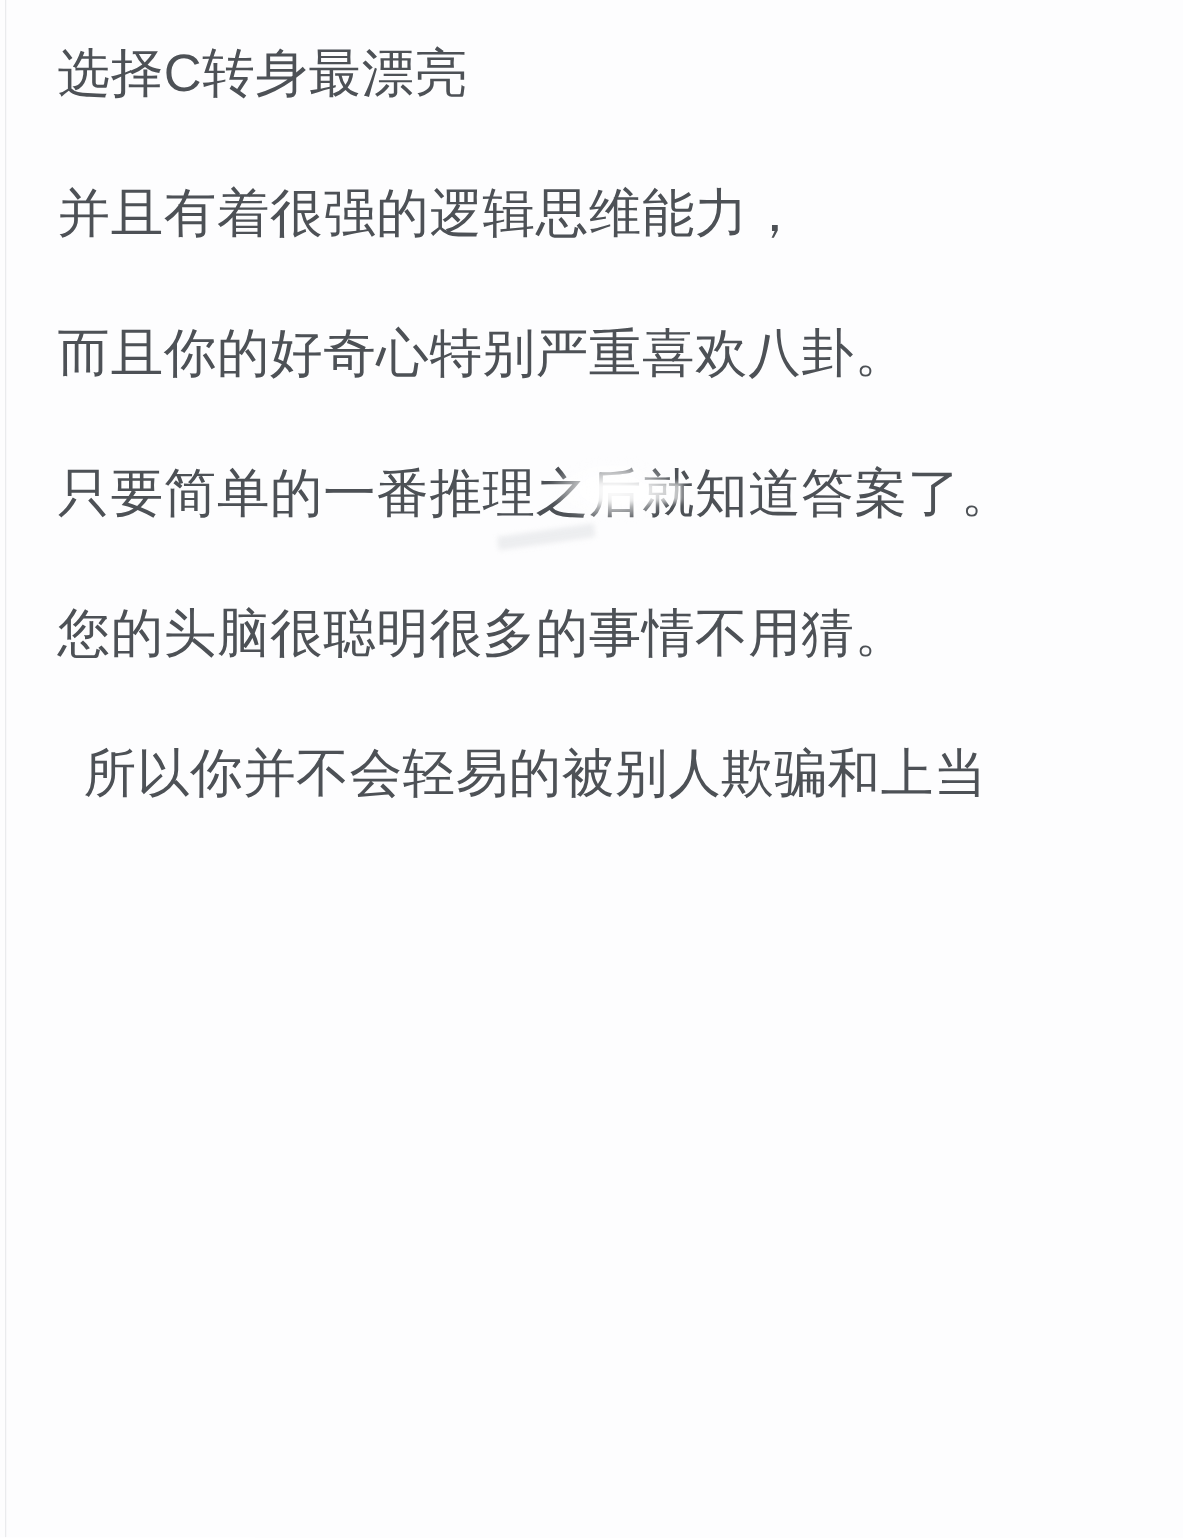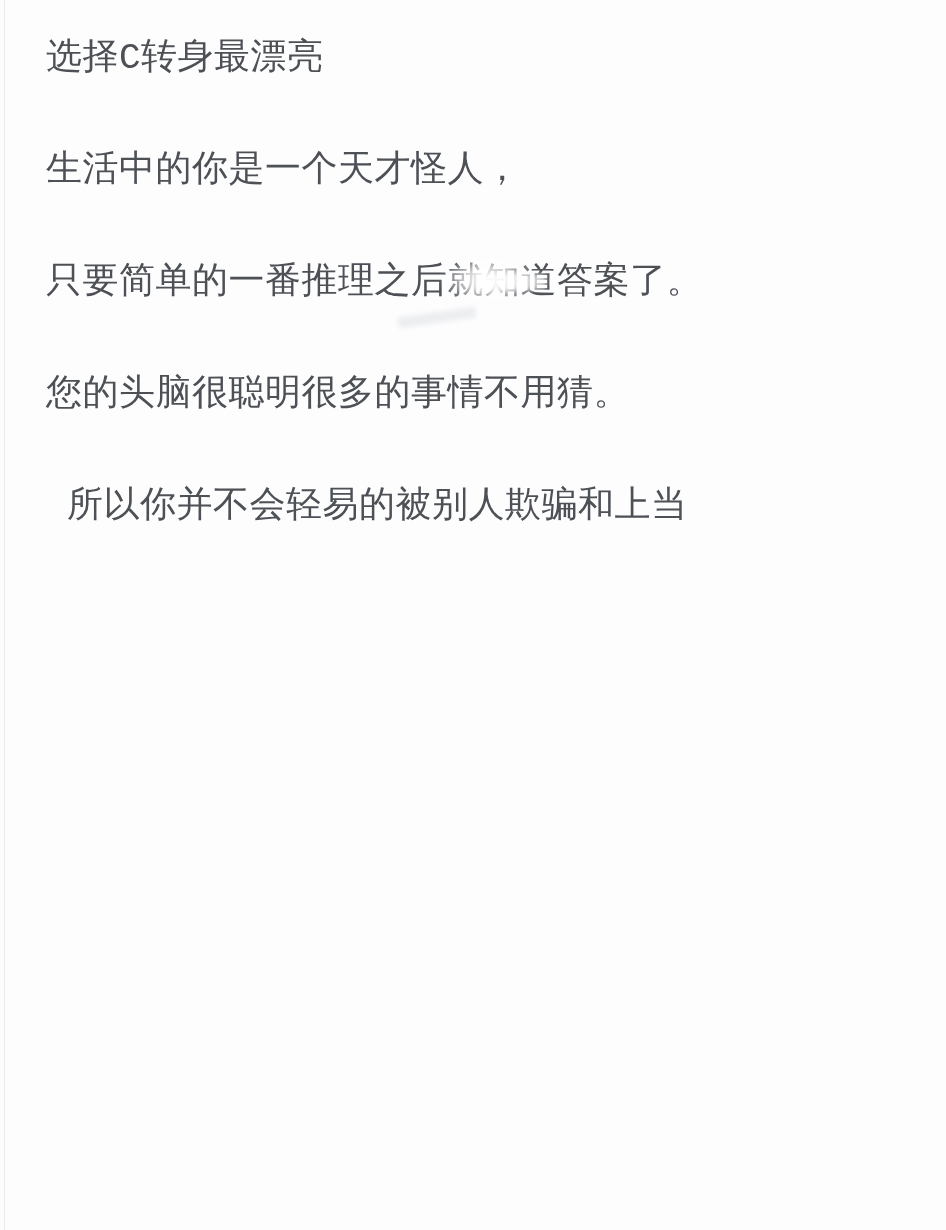--- a/index.html
+++ b/index.html
@@ -21,27 +21,26 @@
     bottom: 0;
     width: 1px;
     background: #eaebed;
   }
   .content {
     position: relative;
     padding: 36px 30px 0 46px;
   }
   .line {
     position: relative;
-    font-size: 36px;
+    font-size: 42px;
     line-height: 46px;
     letter-spacing: 0.5px;
     color: #4d5156;
     margin: 0 0 66px 0;
     white-space: nowrap;
-    font-family: Liberation Mono, monospace;
   }
   .line:last-child {
     margin-bottom: 0;
     margin-left: 21px;
   }
   
   .wm-white-blob {
     position: absolute;
     left: 392px;
     top: -6px;
@@ -77,21 +76,22 @@
     pointer-events: none;
   }
 </style>
 </head>
 <body>
 
 <div class="page">
   <div class="edge-line"></div>
   <div class="content">
     <p class="line">选择C转身最漂亮</p>
-    <p class="line">生活中的你是一个天才怪人，</p>
+    <p class="line">并且有着很强的逻辑思维能力，</p>
+    <p class="line">而且你的好奇心特别严重喜欢八卦。</p>
     <p class="line">
       <span>只要简单的一番推理之后就知道答案了。</span>
       <span class="wm-white-blob"></span>
       <span class="wm-white-blob2"></span>
       <span class="wm-smudge"></span>
     </p>
     <p class="line">您的头脑很聪明很多的事情不用猜。</p>
     <p class="line">所以你并不会轻易的被别人欺骗和上当</p>
   </div>
 </div>

